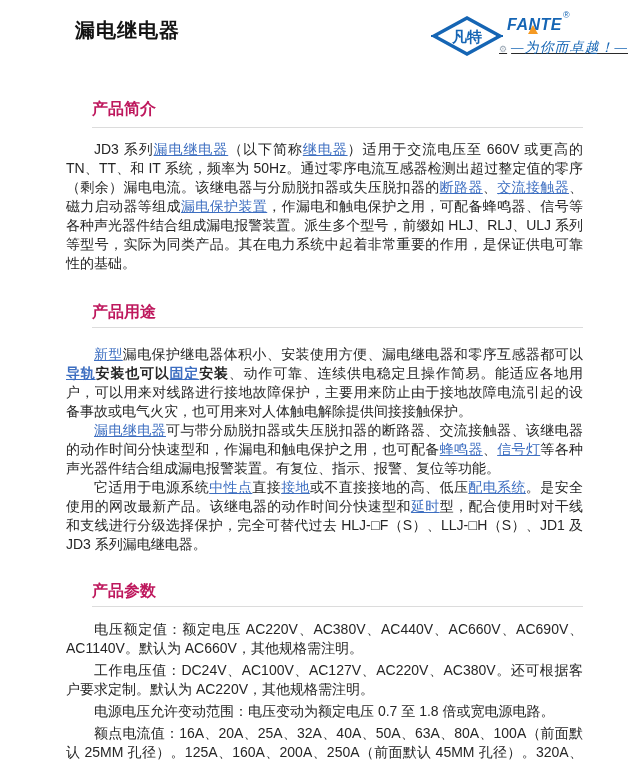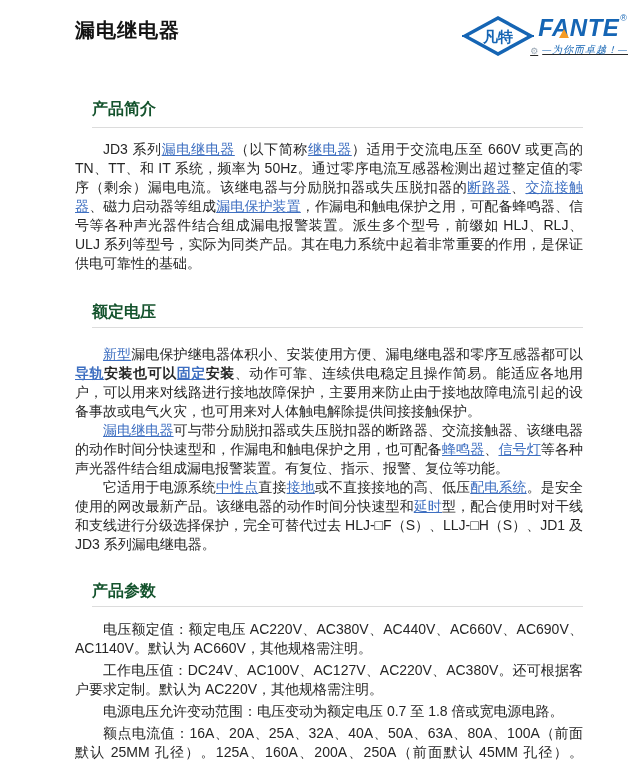--- a/index.html
+++ b/index.html
@@ -13,47 +13,47 @@
   
   .page-title{
     font-size:20px;font-weight:bold;color:#141414;
     margin:2px 0 0 9px;line-height:24px;letter-spacing:1px;
   }
   .logo{position:absolute;top:13px;right:16px;display:flex;align-items:flex-end;text-decoration:underline;}
   .logo-diamond{display:block;margin-top:2px;}
   .brand-col{position:relative;margin-left:4px;}
   .brand-row{position:relative;display:inline-block;}
   .brand-text{
-    font-size:24px;line-height:22px;font-weight:bold;font-style:italic;
+    font-size:16px;line-height:22px;font-weight:bold;font-style:italic;
     color:#1565b4;letter-spacing:0.5px;display:inline-block;
   }
   .a-accent{
     position:absolute;left:21px;bottom:2px;width:0;height:0;
     border-left:5px solid transparent;border-right:5px solid transparent;
     border-bottom:9px solid #f59a23;pointer-events:none;
   }
   .reg{font-size:9px;color:#1565b4;vertical-align:top;position:relative;top:-4px;margin-left:1px;}
   .slogan-row{display:flex;align-items:center;margin-top:3px;}
   .gear{font-size:9px;color:#9aa7b4;margin:2px 4px 0 -8px;font-style:normal;}
   .slogan{
-    font-size:10px;color:#1565b4;font-style:italic;
+    font-size:14px;color:#1565b4;font-style:italic;
     font-family:"Liberation Serif","DejaVu Serif",serif;
     letter-spacing:1px;white-space:nowrap;
   }
 
   
-  .sec-heading{font-size:16px;font-weight:bold;color:#14532d;margin:0 0 0 26px;line-height:18px;}
+  .sec-heading{font-size:16px;font-weight:bold;color:#be185d;margin:0 0 0 26px;line-height:18px;}
   .sec-hr{border:none;border-top:1px solid #dcdcdc;height:0;margin:9px 0 0 26px;}
   .sec{margin:0;}
   .sec-intro{margin-top:58px;}
   .sec-usage{margin-top:30px;}
   .sec-usage .sec-hr{margin-top:6px;}
   .sec-params{margin-top:28px;}
   .sec-params .sec-hr{margin-top:6px;}
-  .sec-body{margin-top:12px;margin-left:9px;}
+  .sec-body{margin-top:12px;}
   .sec-usage .sec-body{margin-top:17px;}
   .sec-params .sec-body{margin-top:13px;}
 
   p.para{
     margin:0;font-size:14px;line-height:19px;color:#262626;
     text-align:justify;text-indent:28px;
   }
   .sec-params p.para{margin-bottom:3px;}
   p.para.bullet{text-indent:48px;}
   a.link{color:#3e6fc1;text-decoration:underline;cursor:pointer;}
@@ -86,21 +86,21 @@
 
   <main>
       <section class="sec sec-intro">
         <h2 class="sec-heading">产品简介</h2>
         <div class="sec-hr"></div>
         <div class="sec-body">
           <p class="para"><span>JD3 系列</span><a href="#" class="link">漏电继电器</a><span>（以下简称</span><a href="#" class="link">继电器</a><span>）适用于交流电压至 660V 或更高的 TN、TT、和 IT 系统，频率为 50Hz。通过零序电流互感器检测出超过整定值的零序（剩余）漏电电流。该继电器与分励脱扣器或失压脱扣器的</span><a href="#" class="link">断路器</a><span>、</span><a href="#" class="link">交流接触器</a><span>、磁力启动器等组成</span><a href="#" class="link">漏电保护装置</a><span>，作漏电和触电保护之用，可配备蜂鸣器、信号等各种声光器件结合组成漏电报警装置。派生多个型号，前缀如 HLJ、RLJ、ULJ 系列等型号，实际为同类产品。其在电力系统中起着非常重要的作用，是保证供电可靠性的基础。</span></p>
         </div>
       </section>
       <section class="sec sec-usage">
-        <h2 class="sec-heading">额定电压</h2>
+        <h2 class="sec-heading">产品用途</h2>
         <div class="sec-hr"></div>
         <div class="sec-body">
           <p class="para"><a href="#" class="link">新型</a><span>漏电保护继电器体积小、安装使用方便、漏电继电器和零序互感器都可以</span><a href="#" class="link bold">导轨</a><span class="bold">安装也可以</span><a href="#" class="link bold">固定</a><span class="bold">安装</span><span>、动作可靠、连续供电稳定且操作简易。能适应各地用户，可以用来对线路进行接地故障保护，主要用来防止由于接地故障电流引起的设备事故或电气火灾，也可用来对人体触电解除提供间接接触保护。</span></p>
           <p class="para"><a href="#" class="link">漏电继电器</a><span>可与带分励脱扣器或失压脱扣器的断路器、交流接触器、该继电器的动作时间分快速型和，作漏电和触电保护之用，也可配备</span><a href="#" class="link">蜂鸣器</a><span>、</span><a href="#" class="link">信号灯</a><span>等各种声光器件结合组成漏电报警装置。有复位、指示、报警、复位等功能。</span></p>
           <p class="para"><span>它适用于电源系统</span><a href="#" class="link">中性点</a><span>直接</span><a href="#" class="link">接地</a><span>或不直接接地的高、低压</span><a href="#" class="link">配电系统</a><span>。是安全使用的网改最新产品。该继电器的动作时间分快速型和</span><a href="#" class="link">延时</a><span>型，配合使用时对干线和支线进行分级选择保护，完全可替代过去 HLJ-□F（S）、LLJ-□H（S）、JD1 及 JD3 系列漏电继电器。</span></p>
         </div>
       </section>
       <section class="sec sec-params">
         <h2 class="sec-heading">产品参数</h2>
         <div class="sec-hr"></div>

